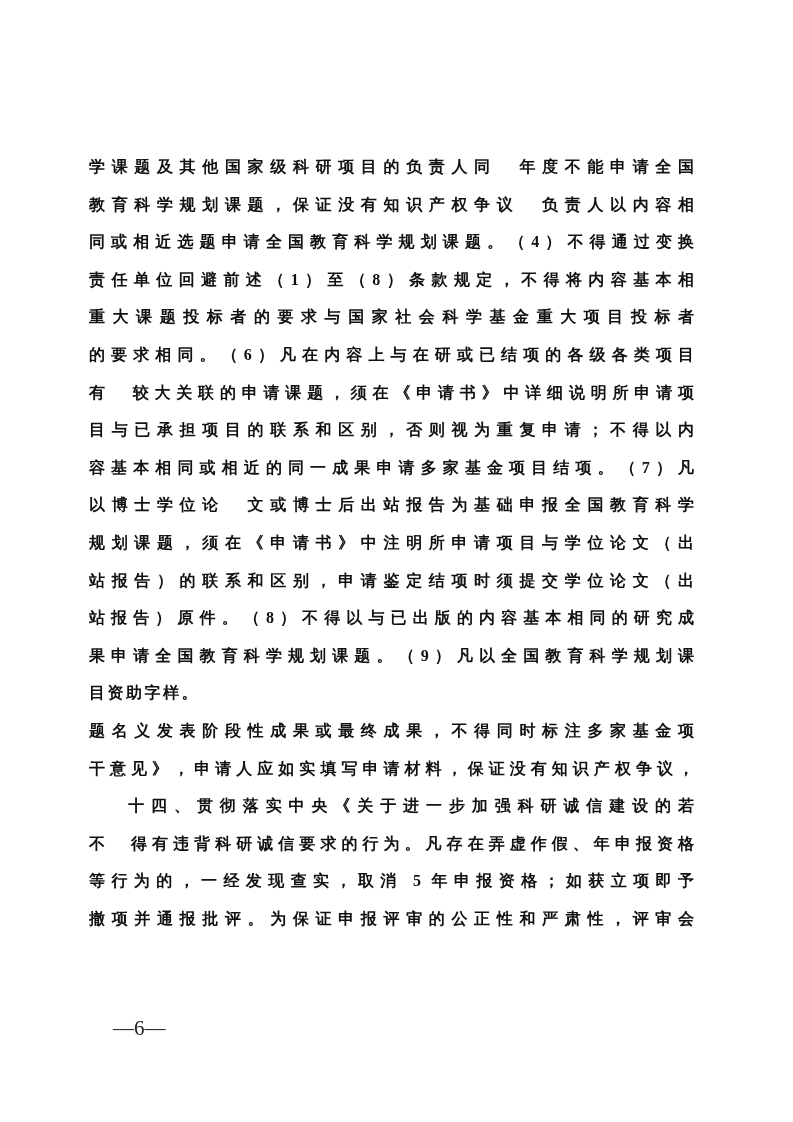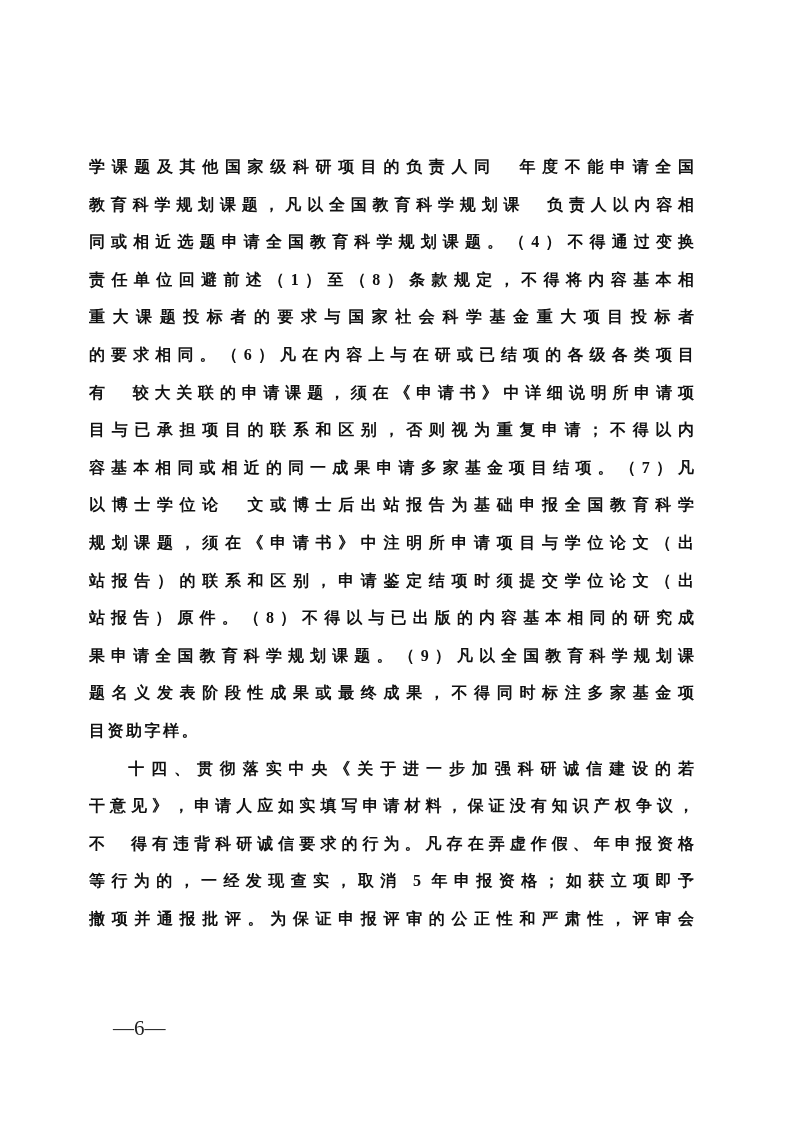--- a/index.html
+++ b/index.html
@@ -51,35 +51,35 @@
     color: #222222;
     letter-spacing: 0px;
   }
 </style>
 </head>
 <body>
 
 <div class="page">
   <div class="text-block">
       <div class="line jl">学课题及其他国家级科研项目的负责人同　年度不能申请全国</div>
-      <div class="line jl">教育科学规划课题，凡以全国教育科学规划课　负责人以内容相</div>
+      <div class="line jl">教育科学规划课题，保证没有知识产权争议　负责人以内容相</div>
       <div class="line jl">同或相近选题申请全国教育科学规划课题。（4）不得通过变换</div>
       <div class="line jl">责任单位回避前述（1）至（8）条款规定，不得将内容基本相</div>
       <div class="line jl">重大课题投标者的要求与国家社会科学基金重大项目投标者</div>
       <div class="line jl">的要求相同。（6）凡在内容上与在研或已结项的各级各类项目</div>
       <div class="line jl">有　较大关联的申请课题，须在《申请书》中详细说明所申请项</div>
       <div class="line jl">目与已承担项目的联系和区别，否则视为重复申请；不得以内</div>
       <div class="line jl">容基本相同或相近的同一成果申请多家基金项目结项。（7）凡</div>
       <div class="line jl">以博士学位论　文或博士后出站报告为基础申报全国教育科学</div>
       <div class="line jl">规划课题，须在《申请书》中注明所申请项目与学位论文（出</div>
       <div class="line jl">站报告）的联系和区别，申请鉴定结项时须提交学位论文（出</div>
       <div class="line jl">站报告）原件。（8）不得以与已出版的内容基本相同的研究成</div>
       <div class="line jl">果申请全国教育科学规划课题。（9）凡以全国教育科学规划课</div>
+      <div class="line last">目资助字样。</div>
       <div class="line jl">题名义发表阶段性成果或最终成果，不得同时标注多家基金项</div>
-      <div class="line last">目资助字样。</div>
+      <div class="line jl">干意见》，申请人应如实填写申请材料，保证没有知识产权争议，</div>
       <div class="line jl indent">十四、贯彻落实中央《关于进一步加强科研诚信建设的若</div>
-      <div class="line jl">干意见》，申请人应如实填写申请材料，保证没有知识产权争议，</div>
       <div class="line jl">不　得有违背科研诚信要求的行为。凡存在弄虚作假、年申报资格</div>
       <div class="line jl">等行为的，一经发现查实，取消 5 年申报资格；如获立项即予</div>
       <div class="line jl">撤项并通报批评。为保证申报评审的公正性和严肃性，评审会</div>
     </div>
   <div class="footer">—6—</div>
 </div>
 
 </body></html>

